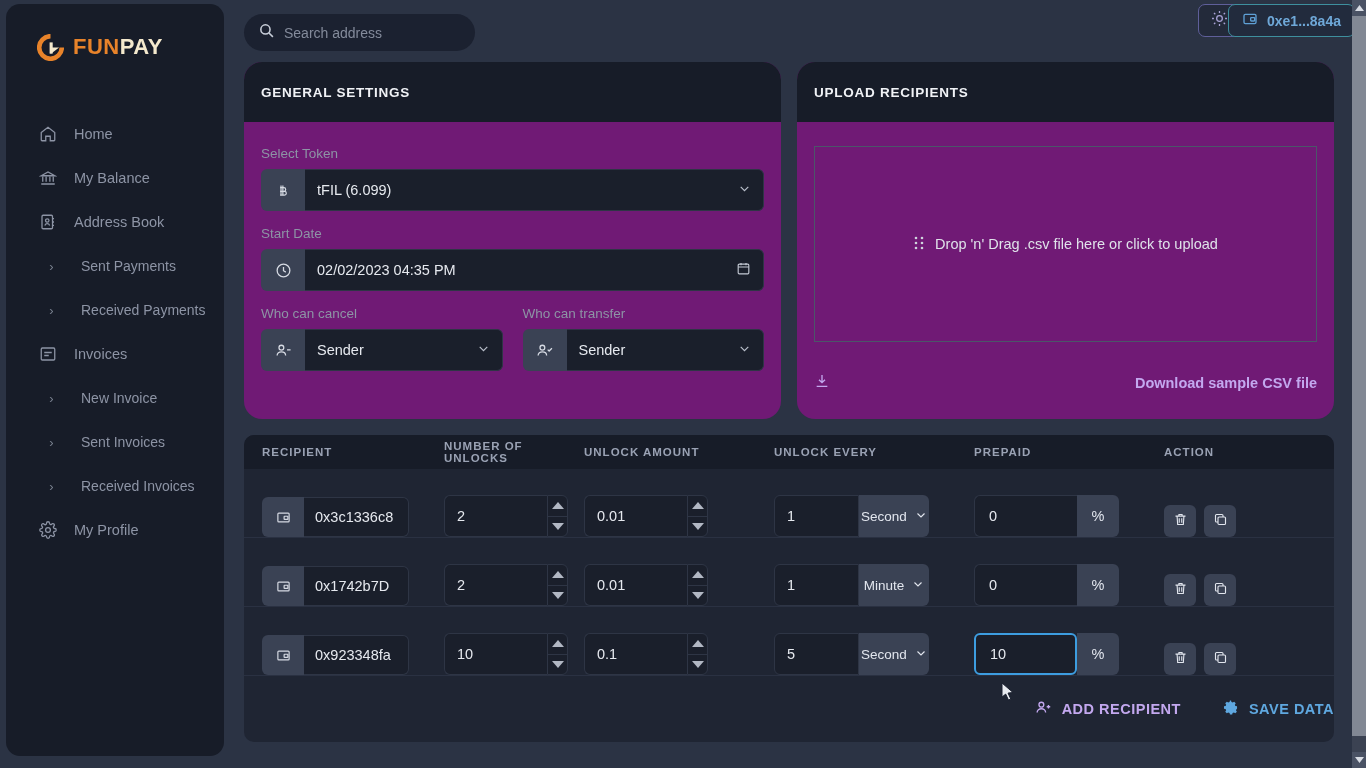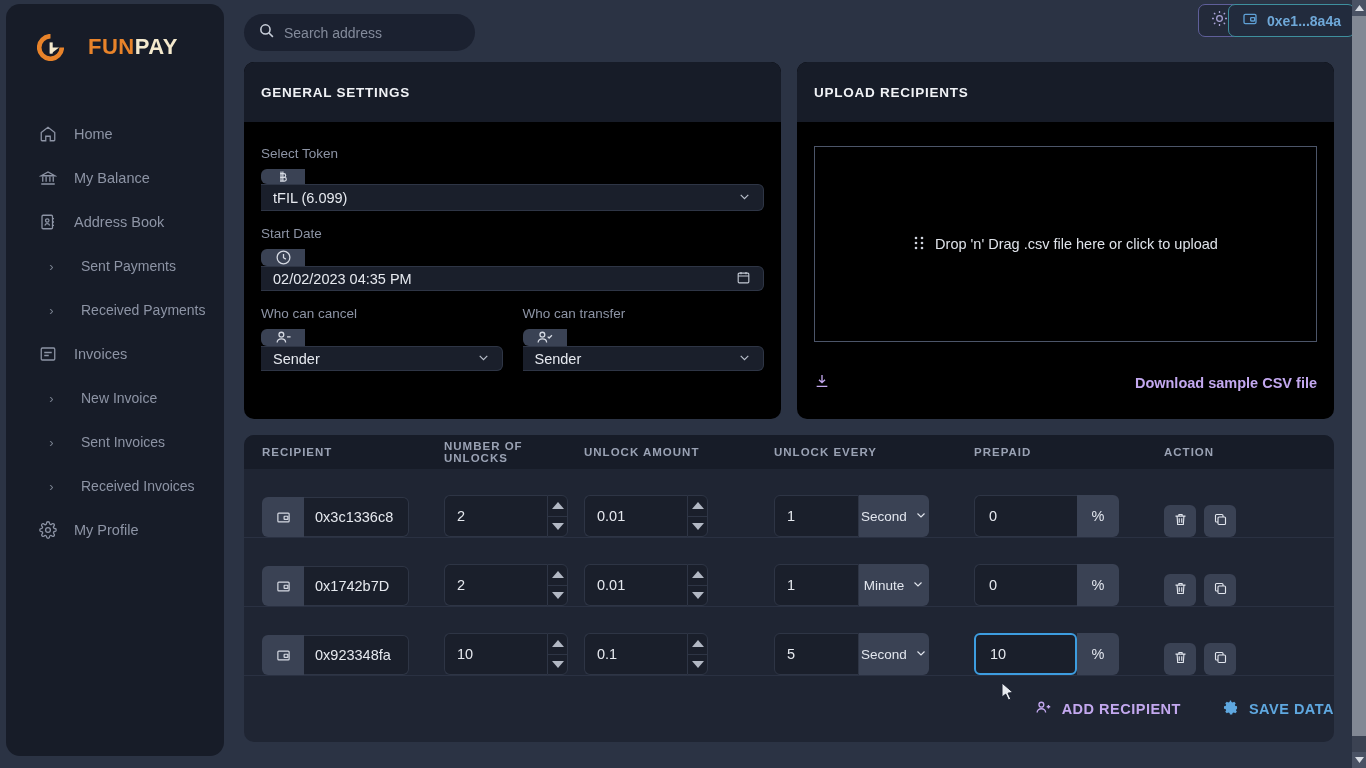--- a/index.html
+++ b/index.html
@@ -12,21 +12,21 @@
   body { display: flex; position: relative; }
 
   
   #sidebar {
     position: absolute; left: 6px; top: 4px;
     width: 218px; height: 752px;
     background: #171c28;
     border-radius: 14px;
     padding-top: 22px;
   }
-  .logo-row { display: flex; align-items: center; gap: 24px; padding-left: 31px; height: 42px; }
+  .logo-row { display: flex; align-items: center; gap: 9px; padding-left: 31px; height: 42px; }
   .logo-mark { width: 27px; height: 27px; position: relative; flex: none; }
   .logo-text { font-size: 22px; font-weight: bold; letter-spacing: 0.5px; white-space: nowrap; }
   .logo-fun { color: #e8832a; }
   .logo-pay { color: #f4e9cd; }
 
   .nav { margin-top: 44px; }
   .nav-item {
     display: flex; align-items: center; gap: 17px;
     height: 44px; padding-left: 32px;
     color: #8d94a5; font-size: 14.5px;
@@ -66,32 +66,32 @@
     position: absolute; right: -5px; top: 4px;
     width: 127px; height: 33px;
     border: 1px solid #3e8f9e; border-radius: 7px;
     background: #222b3d;
     display: flex; align-items: center; justify-content: center; gap: 9px; cursor: pointer;
   }
   #wallet-btn .wl { color: #6fa8d8; font-size: 14px; font-weight: bold; }
 
   
   .cards-row { display: flex; gap: 16px; padding: 21px 16px 0 12px; }
-  .card { background: #000000; border-radius: 10px; overflow: hidden; }
+  .card { background: #701a75; border-radius: 18px; overflow: hidden; }
   .card-head {
     background: #171c28; height: 60px;
     display: flex; align-items: center; padding-left: 17px;
     color: #f0f2f6; font-size: 13.5px; font-weight: bold; letter-spacing: 0.75px;
   }
   #card-general { width: 537px; height: 357px; }
   #card-upload  { width: 537px; height: 357px; }
   .card-body { padding: 24px 17px 0 17px; }
 
   .fld-label { color: #8d94a5; font-size: 13.5px; margin-bottom: 8px; }
-  .input-group { display: flex; height: 42px; margin-bottom: 15px; flex-direction: column; }
+  .input-group { display: flex; height: 42px; margin-bottom: 15px; }
   .ig-prefix {
     width: 44px; background: #3a4254;
     border-radius: 6px 0 0 6px;
     display: flex; align-items: center; justify-content: center;
     color: #d6dae3; flex: none;
   }
   .ig-field {
     flex: 1; background: #1a1f2b;
     border: 1px solid #2e3545; border-left: none;
     border-radius: 0 6px 6px 0;

